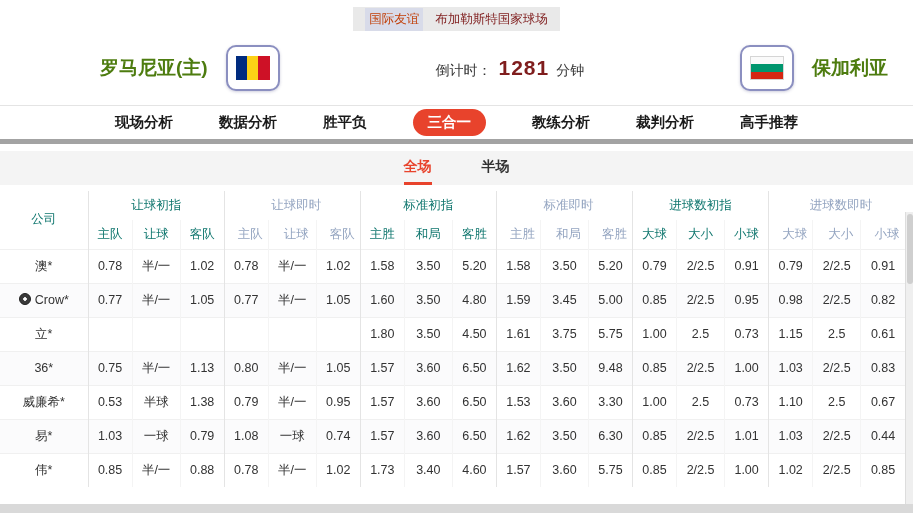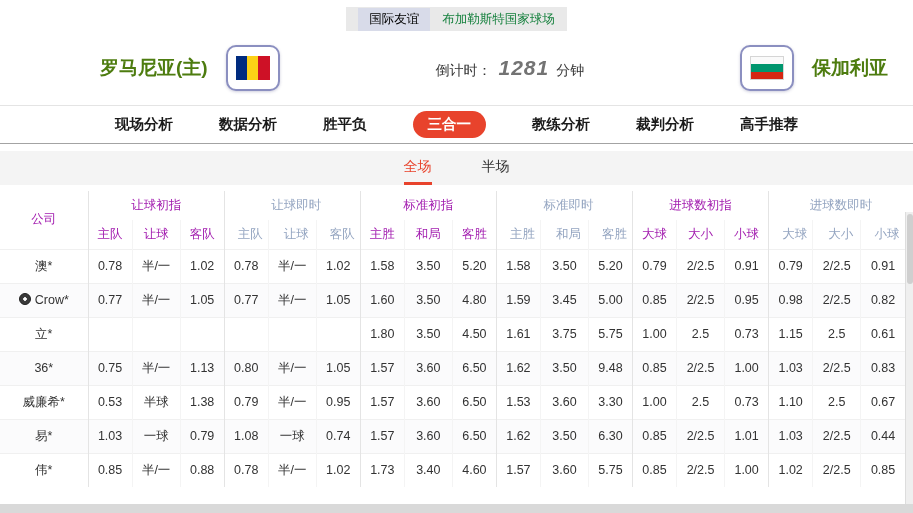--- a/index.html
+++ b/index.html
@@ -4,52 +4,52 @@
 <style>
   * { margin:0; padding:0; box-sizing:border-box; }
   html,body { width:913px; height:513px; }
   body {
     font-family:"Liberation Sans","DejaVu Sans",sans-serif;
     background:#fff; color:#333; overflow:hidden; position:relative;
   }
   
   .topbar { display:flex; justify-content:center; padding-top:7px; }
   .topbar-inner { background:#e9e9e9; height:24px; display:flex; align-items:center; padding:0 12px; gap:12px; font-size:12.5px; }
-  .league-badge { background:#d8dbe9; color:#000000; padding:3px 11px; cursor:pointer; }
+  .league-badge { background:#d8dbe9; color:#c2410c; padding:3px 4px; cursor:pointer; }
   .kickoff { font-weight:bold; color:#222; }
-  .venue { color:#15803d; }
+  .venue { color:#7f1d1d; }
   
   .match-header { display:flex; align-items:center; justify-content:space-between; padding:12px 25px 12px 100px; height:74px; }
   .team { display:flex; align-items:center; gap:18px; }
   .team-name { font-size:19px; font-weight:bold; color:#4d7c0f; }
   .flag-box { width:54px; height:46px; border:2px solid #8b8fc0; border-radius:10px; background:#fff;
               display:flex; align-items:center; justify-content:center; box-shadow:0 1px 3px rgba(60,60,120,.25); }
   .flag { width:34px; height:24px; display:flex; overflow:hidden; }
   .flag.ro i { flex:1; }
   .flag.ro .b{background:#002B7F}.flag.ro .y{background:#FCD116}.flag.ro .r{background:#CE1126}
   .flag.bg { flex-direction:column; border:1px solid #d5d5d5; }
   .flag.bg i { flex:1; }
   .flag.bg .w{background:#fafafa}.flag.bg .g{background:#00966E}.flag.bg .r{background:#D62612}
   .countdown { font-size:14px; color:#333; display:flex; align-items:baseline; gap:7px; }
-  .countdown .count { color:#737373; font-size:21px; font-weight:bold; letter-spacing:1px;font-style:italic; }
-  
-  .nav { border-top:1px solid #e4e4e4; border-bottom:1px solid #a3a3a3; height:39px;
+  .countdown .count { color:#7f1d1d; font-size:21px; font-weight:bold; letter-spacing:1px; }
+  
+  .nav { border-top:1px solid #e4e4e4; border-bottom:5px solid #a3a3a3; height:39px;
          display:flex; align-items:center; justify-content:center; gap:46px; }
   .nav-tab { font-size:14.5px; font-weight:bold; color:#1a1a1a; cursor:pointer; white-space:nowrap; }
   .nav-tab.active { background:#e8432c; color:#fff; padding:4px 15px; border-radius:14px; }
   
   .scope-bar { background:#f4f4f4; height:34px; margin-top:7px;
                display:flex; align-items:stretch; justify-content:center; gap:50px; }
-  .scope-tab { font-size:14px; font-weight:normal; color:#333; display:flex; align-items:center;
+  .scope-tab { font-size:14px; font-weight:bold; color:#333; display:flex; align-items:center;
                border-bottom:3px solid transparent; cursor:pointer; }
   .scope-tab.active { color:#e8432c; border-bottom-color:#e8432c; }
   
   .odds-table { width:905px; border-collapse:collapse; table-layout:fixed; margin-top:6px; }
   .odds-table th, .odds-table td { text-align:center; }
-  .odds-table thead th { font-weight:normal; color:#a21caf; font-size:12.5px; height:29px; }
+  .odds-table thead th { font-weight:normal; color:#0f766e; font-size:12.5px; height:29px; }
   .odds-table thead .live-th { color:#93a4c0;padding-left:8px; }
   .odds-table td { font-size:12.5px; height:34px; border-top:1px solid #f0f0f0; color:#333; }
   .odds-table td, .odds-table .sub-th { border-left:1px solid #f4f4f4; }
   .odds-table .gstart { border-left:1px solid #e4e4e4; }
   .odds-table .company-th, .odds-table .company-td { border-left:none; }
   .odds-table tbody tr:nth-child(even) { background:#fbfbfc; }
   .company-td { font-size:13px; color:#2b2b2b; cursor:pointer; }
   .live-val { color:#0d5bc6; }
   .ball-icon { display:inline-block; width:12px; height:12px; border-radius:50%; vertical-align:-1px; margin-right:4px;
                background:radial-gradient(circle at 50% 50%, #fff 0 1.5px, #3a3a3a 2px); border:1px solid #222; }

